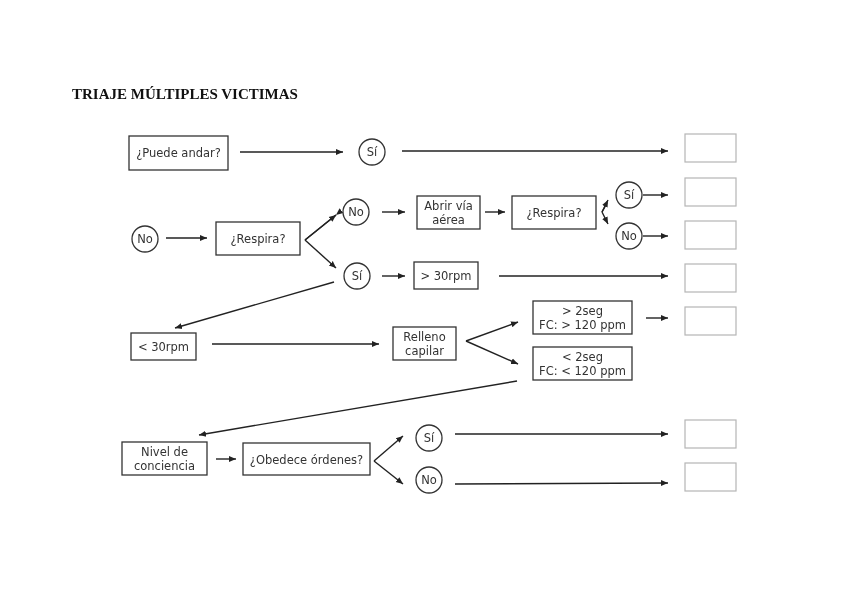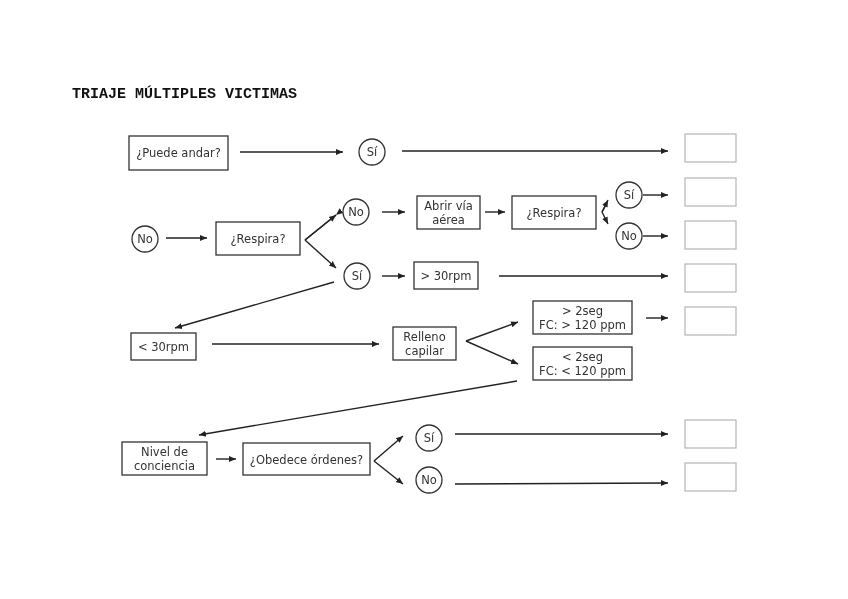--- a/index.html
+++ b/index.html
@@ -1,17 +1,17 @@
 <!DOCTYPE html>
 <html><head>
   <meta charset="utf-8">
   <style>
     html, body { margin: 0; padding: 0; background: #ffffff; }
     body { width: 848px; height: 599px; position: relative; overflow: hidden; font-family: "DejaVu Sans", sans-serif; }
-    .title { position: absolute; left: 72px; top: 86px; font-family: Liberation Mono, monospace; font-weight: bold; font-size: 15px; color: #111; letter-spacing: 0px; }
+    .title { position: absolute; left: 72px; top: 86px; font-family: Liberation Serif, serif; font-weight: bold; font-size: 15px; color: #111; letter-spacing: 0px; }
     svg { position: absolute; left: 0; top: 0; }
     .box { fill: #fff; stroke: #333; stroke-width: 1.3; }
     .result { fill: #fff; stroke: #b5b5b5; stroke-width: 1.2; }
     .circ { fill: #fff; stroke: #333; stroke-width: 1.3; }
     .lbl { font-family: "DejaVu Sans", sans-serif; font-size: 11.5px; fill: #333; text-anchor: middle; dominant-baseline: middle; }
     .edge { stroke: #222; stroke-width: 1.4; fill: none; }
   </style>
 </head>
 <body>
 

